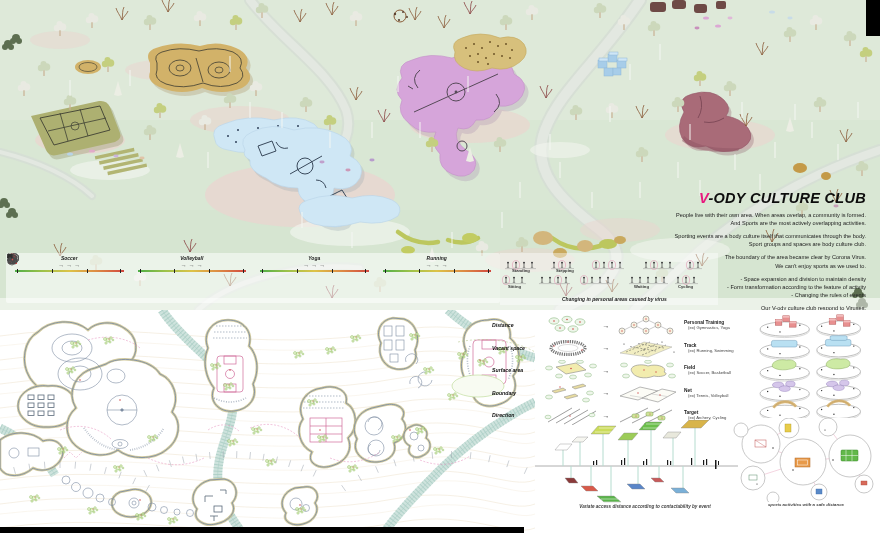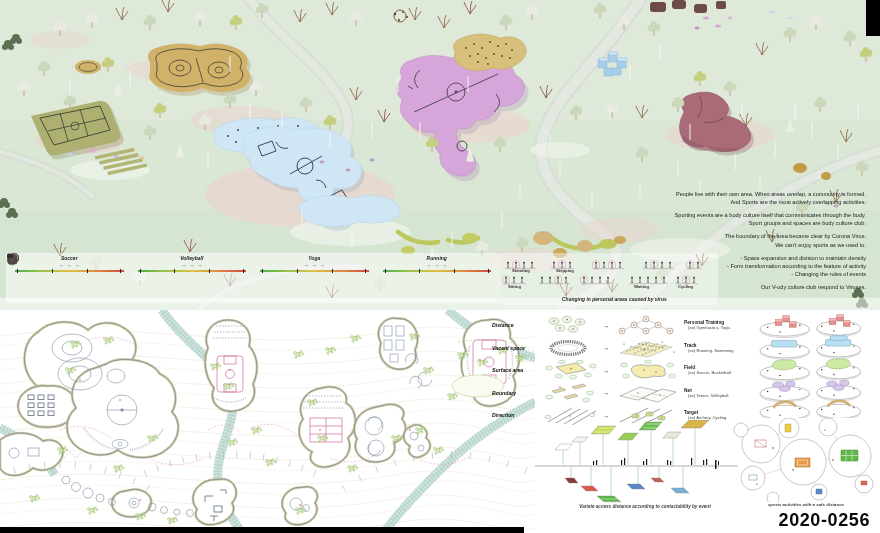--- a/index.html
+++ b/index.html
@@ -490,20 +490,21 @@
           <line x1="690" y1="140" x2="690" y2="124" stroke="#f4f6f2" stroke-width="1.1" opacity="0.9"></line>
           <line x1="735" y1="170" x2="735" y2="154" stroke="#f4f6f2" stroke-width="1.1" opacity="0.9"></line>
           <line x1="760" y1="190" x2="760" y2="174" stroke="#f4f6f2" stroke-width="1.1" opacity="0.9"></line>
           <line x1="795" y1="120" x2="795" y2="104" stroke="#f4f6f2" stroke-width="1.1" opacity="0.9"></line>
           <line x1="838" y1="160" x2="838" y2="144" stroke="#f4f6f2" stroke-width="1.1" opacity="0.9"></line>
         </g>
       <rect x="0" y="298" width="880" height="12" fill="#ffffff" opacity="0.5"></rect>
     </svg>
 
     <div class="copy">
+      <div class="btitle"><span class="tv">V</span><span>-ODY CULTURE CLUB</span></div>
       <div class="para">
         <div class="line">People live with their own area.  When areas overlap, a community is formed.</div>
         <div class="line">And Sports are the most actively overlapping activities.</div>
       </div>
       <div class="para">
         <div class="line">Sporting events are a body culture itself that communicates through the body.</div>
         <div class="line">Sport groups and spaces are body culture club.</div>
       </div>
       <div class="para">
         <div class="line">The boundary of the area became clear by Corona Virus.</div>
@@ -1728,18 +1729,17 @@
       <g fill="#222222">
         <circle cx="40" cy="30" r="0.7"></circle>
           <circle cx="60" cy="52" r="0.7"></circle>
           <circle cx="100" cy="42" r="0.7"></circle>
         <circle cx="92" cy="12" r="0.6"></circle>
           <circle cx="24" cy="66" r="0.6"></circle>
       </g>
     </svg>
     <div class="bub-caption">sports activities with a safe distance</div>
 
-    <div class="code">2020-0256</div>
   </div>
 
   <div class="notch"></div>
   <div class="bstrip"></div>
 </div>
 
 </body></html>

